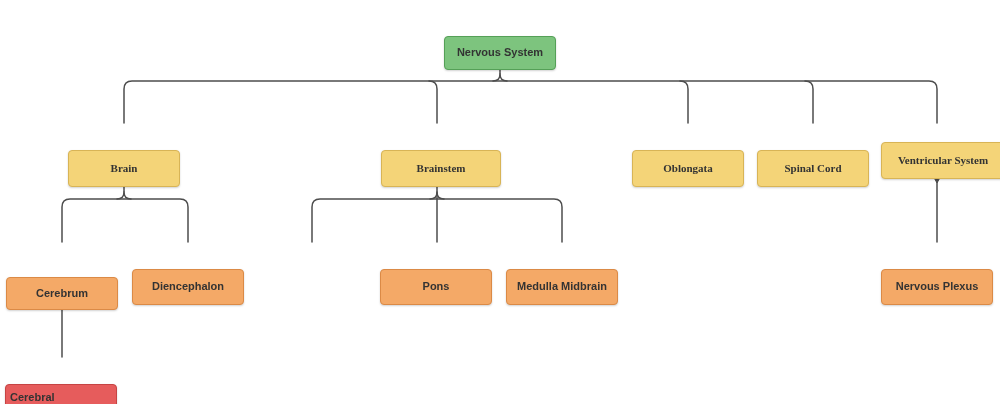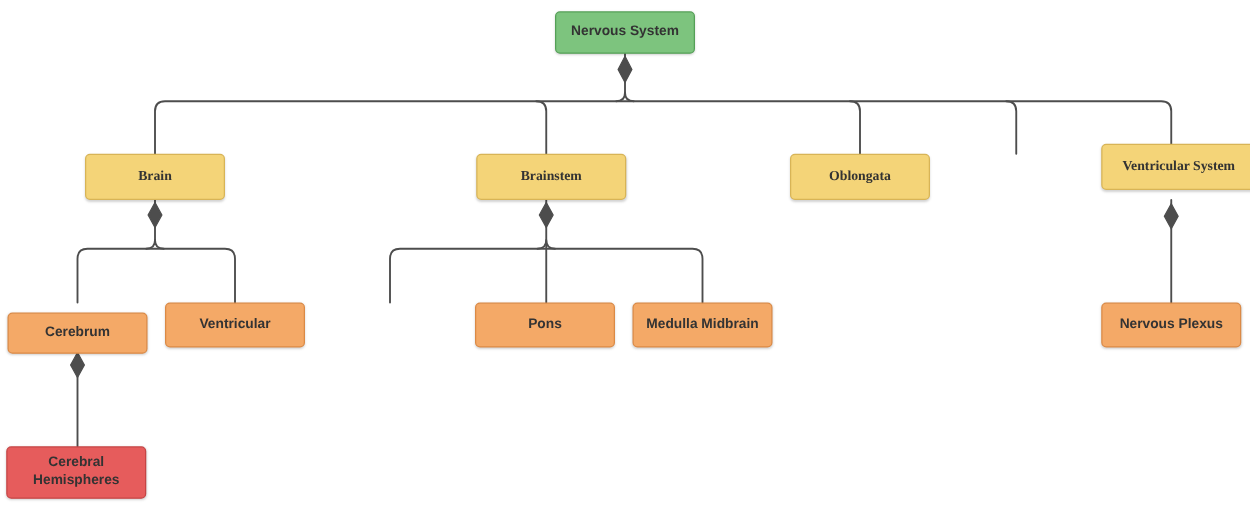--- a/index.html
+++ b/index.html
@@ -20,25 +20,25 @@
     inset: 0;
     width: 1000px;
     height: 404px;
   }
   .node {
     position: absolute;
     box-sizing: border-box;
     display: flex;
     align-items: center;
     justify-content: center;
-    text-align: center;
     border-radius: 4px;
     border: 1.6px solid;
     box-shadow: 0 1px 2px rgba(0,0,0,0.18);
     cursor: default;
+    margin-top: 27px;
   }
   .node .label {
     font-size: 11px;
     font-weight: bold;
     color: var(--text, #333333);
     line-height: 1.25;
     padding: 0 4px;
   }
   .node.root   { background: var(--root-fill);   border-color: var(--root-border); }
   .node.branch { background: var(--branch-fill); border-color: var(--branch-border); font-family: Liberation Serif, serif; }
@@ -109,31 +109,34 @@
   </div>
 
   <div class="node branch" style="left:381px;top:123px;width:120px;height:37px">
     <span class="label">Brainstem</span>
   </div>
 
   <div class="node branch" style="left:632px;top:123px;width:112px;height:37px">
     <span class="label">Oblongata</span>
   </div>
 
+  <div class="node branch" style="left:757px;top:123px;width:112px;height:37px">
+    <span class="label">Spinal Cord</span>
+  </div>
 
   <div class="node branch" style="left:881px;top:115px;width:124px;height:37px">
     <span class="label">Ventricular System</span>
   </div>
 
   <div class="node sub" style="left:6px;top:250px;width:112px;height:33px">
     <span class="label">Cerebrum</span>
   </div>
 
   <div class="node sub" style="left:132px;top:242px;width:112px;height:36px">
-    <span class="label">Ventricular</span>
+    <span class="label">Diencephalon</span>
   </div>
 
 
   <div class="node sub" style="left:380px;top:242px;width:112px;height:36px">
     <span class="label">Pons</span>
   </div>
 
   <div class="node sub" style="left:506px;top:242px;width:112px;height:36px">
     <span class="label">Medulla Midbrain</span>
   </div>

